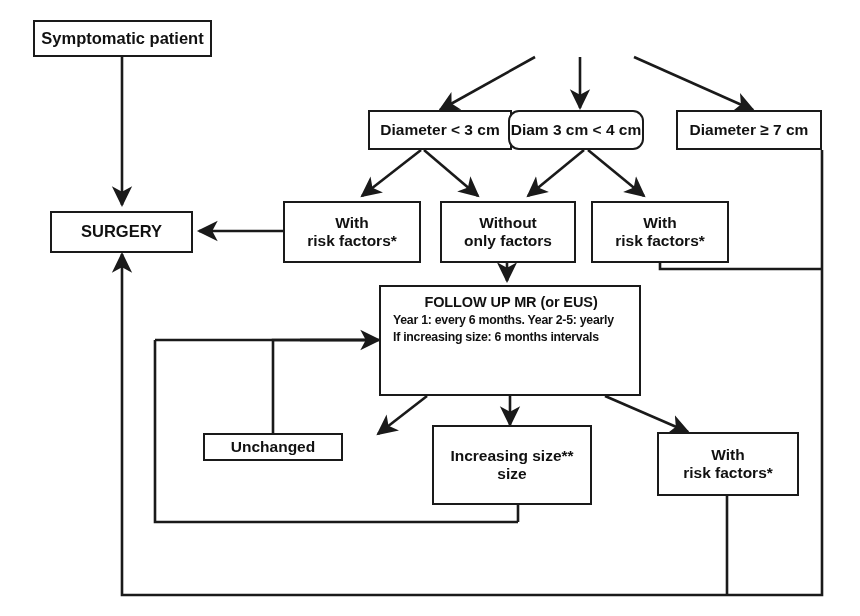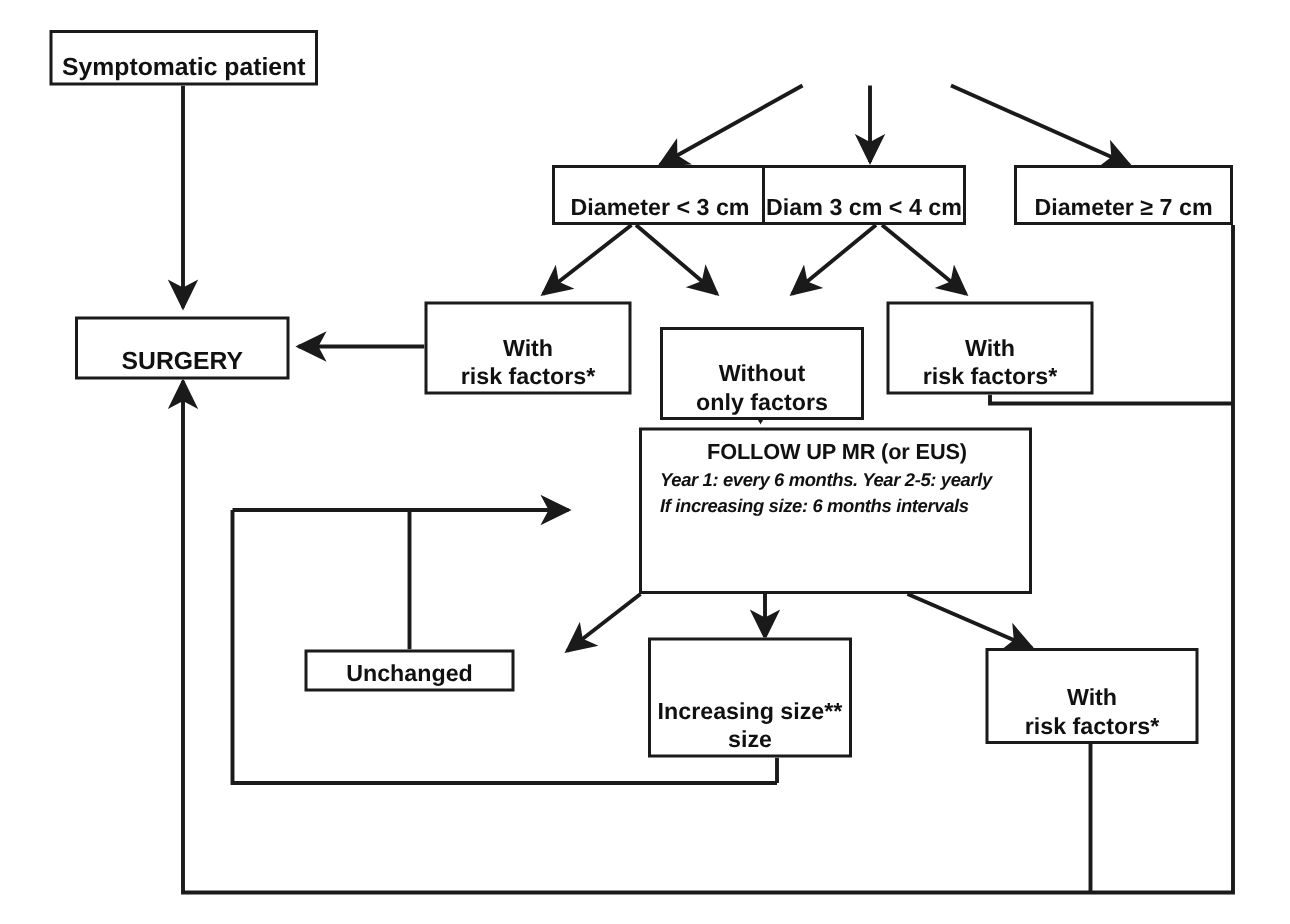--- a/index.html
+++ b/index.html
@@ -22,50 +22,48 @@
     height: 616px;
   }
   .node {
     position: absolute;
     box-sizing: border-box;
     border: 2.5px solid #1a1a1a;
     background: #ffffff;
     display: flex;
     flex-direction: column;
     align-items: center;
-    justify-content: flex-end;
+    justify-content: center;
     text-align: center;
     color: #111111;
     font-weight: bold;
     line-height: 1.18;
     z-index: 5;
   }
   .node .ln { display: block; }
   .t16 { font-size: 16.5px; }
   .t15 { font-size: 15.5px; }
   .followup {
     align-items: flex-start;
     justify-content: flex-start;
     padding: 7px 10px 0 12px;
     text-align: left;
-    margin-left: 47px;
   }
   .followup .fu-title {
     width: 100%;
     text-align: center;
     font-size: 14.5px;
     letter-spacing: -0.1px;
     margin-bottom: 1px;
   }
   .followup .fu-line {
     font-size: 12.3px;
     letter-spacing: -0.25px;
     white-space: nowrap;
     line-height: 1.38;
-    font-style: italic;
   }
 </style>
 </head>
 <body>
 
 <div id="canvas">
 
   <svg id="wires" viewBox="0 0 860 616" xmlns="http://www.w3.org/2000/svg">
     <defs>
       <marker id="ah" markerWidth="9" markerHeight="9" refX="7.2" refY="4.5" orient="auto" markerUnits="strokeWidth">
@@ -116,54 +114,54 @@
 
 
   <div class="node t16" style="left:50px; top:211px; width:143px; height:42px;">
     <span class="ln">SURGERY</span>
   </div>
 
   <div class="node t15" style="left:352px; top:110px; width:144px; height:40px;margin-left:16px;">
     <span class="ln">Diameter &lt; 3 cm</span>
   </div>
 
-  <div class="node t15" style="left:508px; top:110px; width:136px; height:40px;">
+  <div class="node t15" style="left:508px; top:110px; width:136px; height:40px;border-radius:11px;">
     <span class="ln">Diam 3 cm &lt; 4 cm</span>
   </div>
 
   <div class="node t15" style="left:676px; top:110px; width:146px; height:40px;">
     <span class="ln">Diameter ≥ 7 cm</span>
   </div>
 
   <div class="node t15" style="left:283px; top:201px; width:138px; height:62px;">
     <span class="ln">With</span>
     <span class="ln">risk factors*</span>
   </div>
 
-  <div class="node t15" style="left:440px; top:218px; width:136px; height:62px;">
+  <div class="node t15" style="left:440px; top:201px; width:136px; height:62px;">
     <span class="ln">Without</span>
     <span class="ln">only factors</span>
   </div>
 
   <div class="node t15" style="left:591px; top:201px; width:138px; height:62px;">
     <span class="ln">With</span>
     <span class="ln">risk factors*</span>
   </div>
 
   <div class="node followup" style="left:379px; top:285px; width:262px; height:111px;">
     <span class="fu-title">FOLLOW UP MR (or EUS)</span>
     <span class="fu-line">Year 1: every 6 months. Year 2-5: yearly</span>
     <span class="fu-line">If increasing size: 6 months intervals</span>
   </div>
 
   <div class="node t15" style="left:203px; top:433px; width:140px; height:28px;">
     <span class="ln">Unchanged</span>
   </div>
 
-  <div class="node t15" style="left:432px; top:425px; width:136px; height:80px;">
+  <div class="node t15" style="left:432px; top:425px; width:160px; height:80px;">
     <span class="ln">Increasing size**</span>
     <span class="ln">size</span>
   </div>
 
   <div class="node t15" style="left:657px; top:432px; width:142px; height:64px;">
     <span class="ln">With</span>
     <span class="ln">risk factors*</span>
   </div>
 
 </div>

